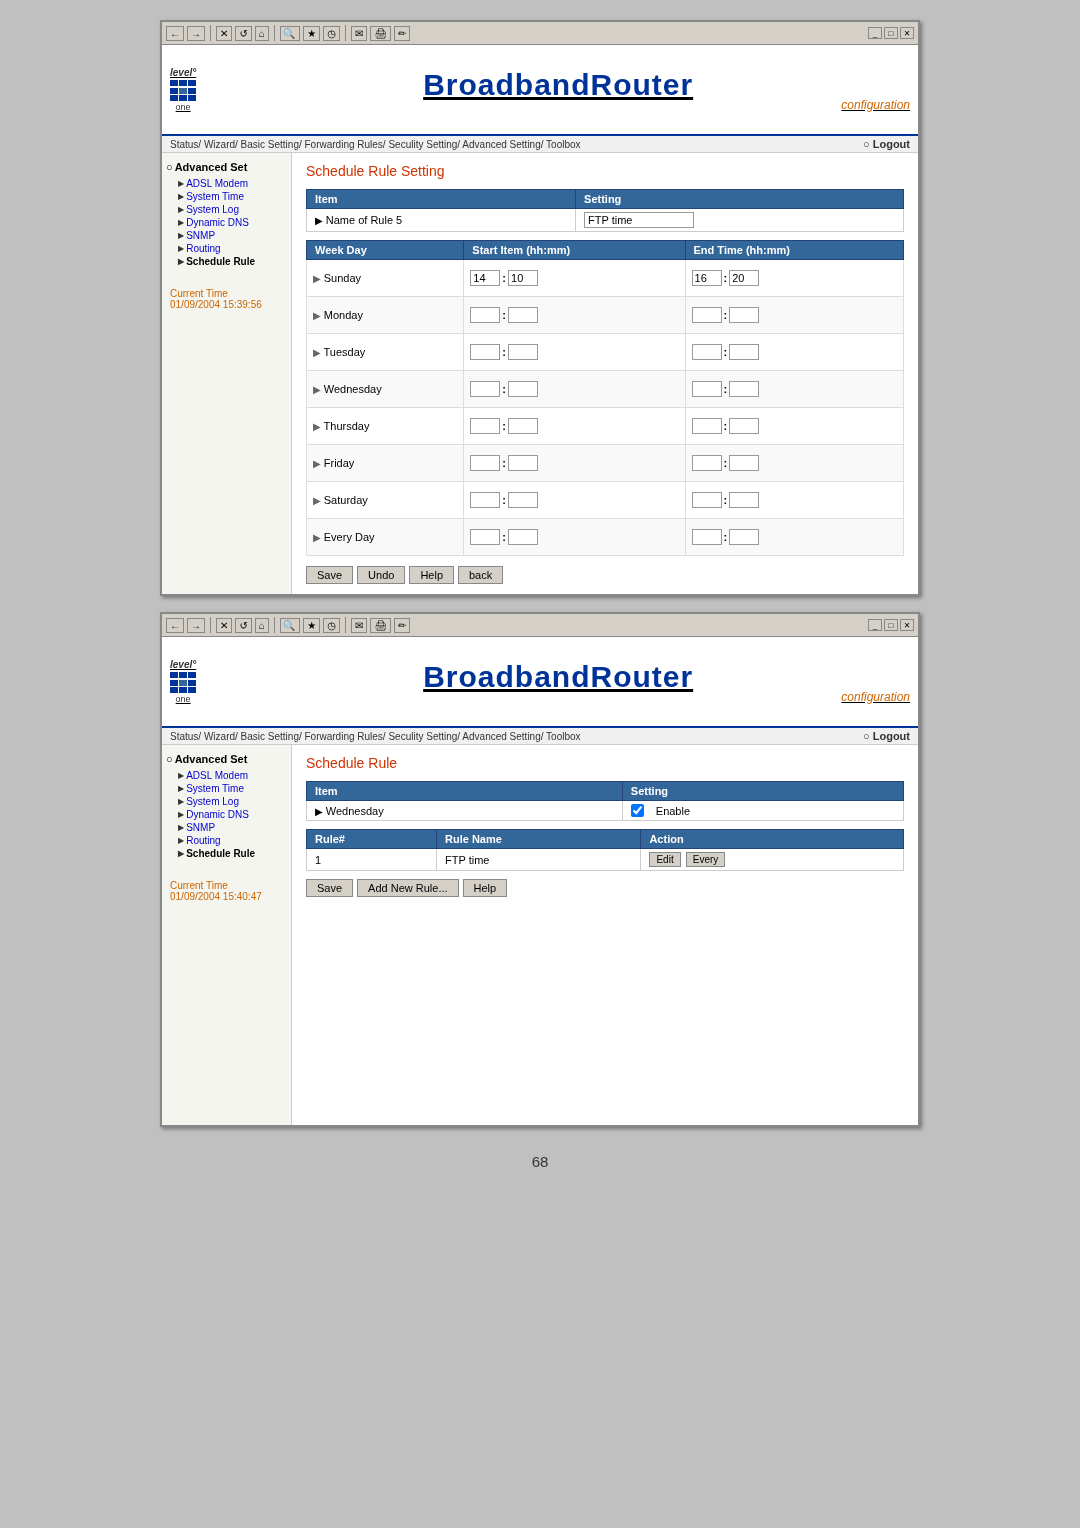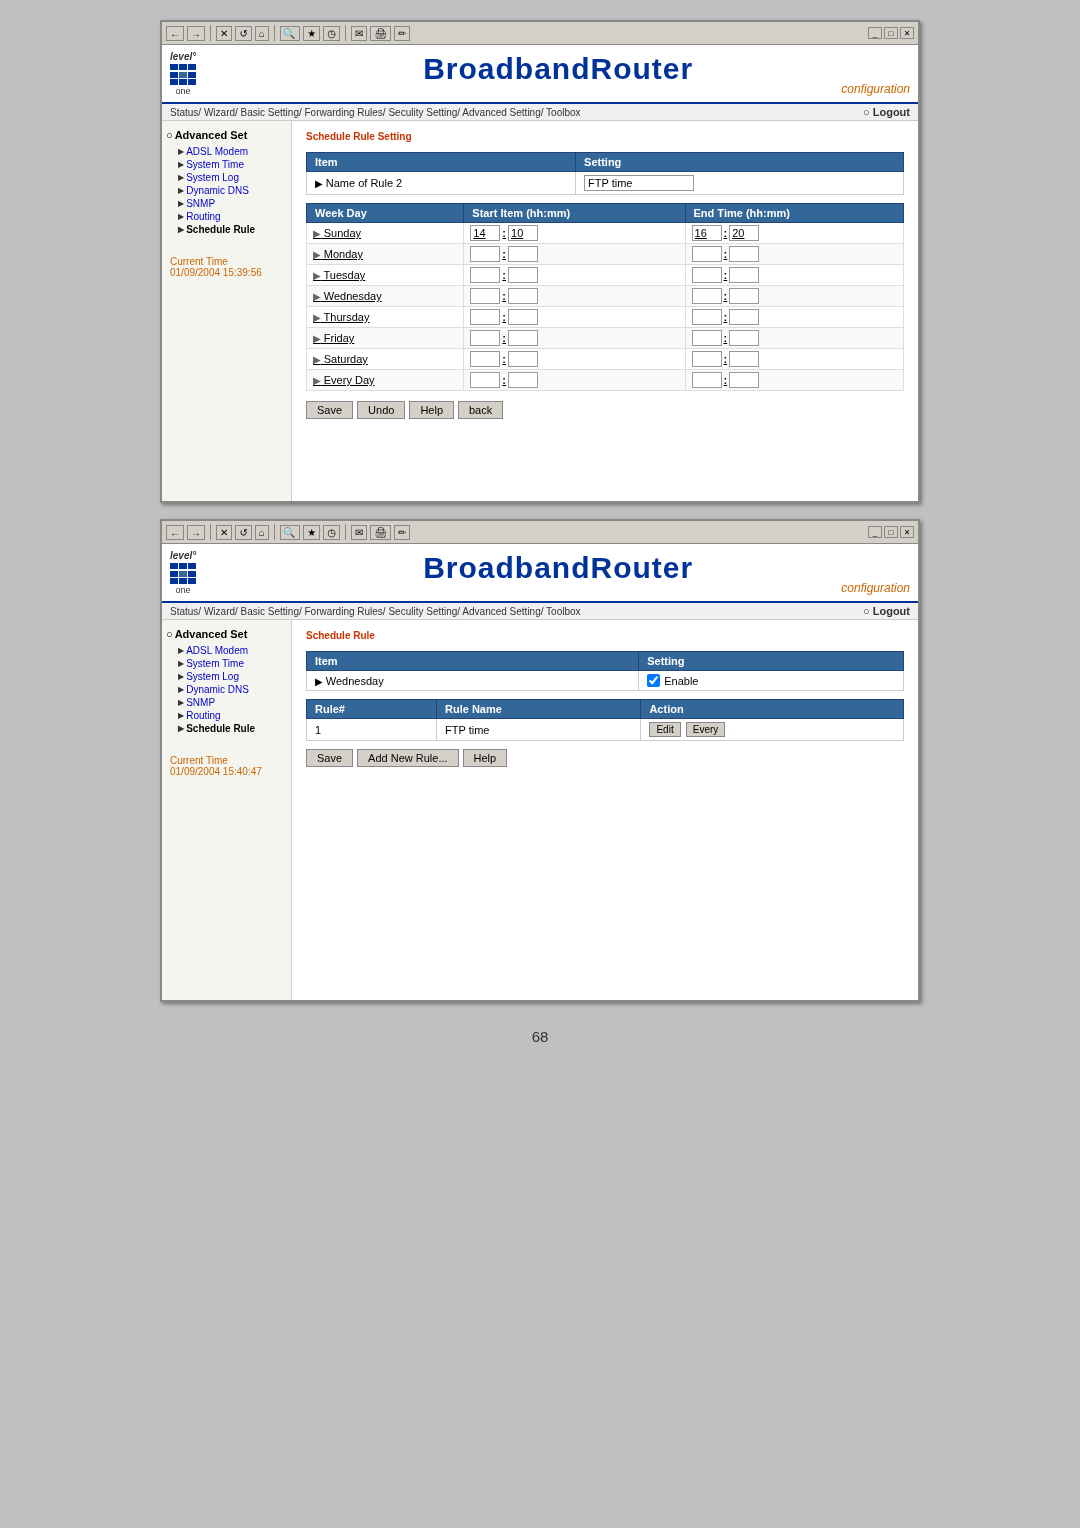--- a/index.html
+++ b/index.html
@@ -73,25 +73,26 @@
 
     
     .router-page {
       background: white;
       display: flex;
       flex-direction: column;
     }
 
     .router-header {
       background: white;
-      padding: 6px 8px;
+      padding: 22px 8px;
       border-bottom: 2px solid #003399;
       display: flex;
       align-items: center;
       gap: 10px;
+      text-decoration: underline;
     }
 
     .logo-brand {
       font-size: 10px;
       font-weight: bold;
       color: #333;
       font-style: italic;
     }
 
     .logo-text-area {
@@ -168,22 +169,22 @@
     }
 
     
     .main-content {
       flex: 1;
       padding: 10px 14px;
       background: white;
     }
 
     .section-title {
-      font-size: 10px;
-      font-weight: bold;
+      font-size: 14px;
+      font-weight: normal;
       color: #cc3300;
       margin-bottom: 10px;
     }
 
     
     .setting-table {
       width: 100%;
       border-collapse: collapse;
       margin-bottom: 8px;
     }
@@ -220,25 +221,24 @@
     .schedule-table th {
       background: #336699;
       color: white;
       padding: 3px 8px;
       font-size: 11px;
       text-align: left;
       border: 1px solid #224477;
     }
 
     .schedule-table td {
-      padding: 2px 6px;
+      padding: 10px 6px;
       border: 1px solid #ddd;
       font-size: 11px;
       background: white;
-      text-decoration: underline;
     }
 
     .schedule-table tr:nth-child(even) td {
       background: #f9f9f9;
     }
 
     .time-cell {
       display: flex;
       align-items: center;
       gap: 2px;
@@ -299,21 +299,21 @@
       font-size: 10px;
       background: #d4d0c8;
       border: 1px solid #888;
       cursor: pointer;
       margin-right: 2px;
     }
 
     .checkbox-cell {
       display: flex;
       align-items: center;
-      gap: 4px;
+      gap: 12px;
     }
 
     
     .page-number {
       text-align: center;
       font-size: 15px;
       color: #333;
       padding: 10px 0;
     }
 
@@ -435,21 +435,21 @@
             <thead>
               <tr>
                 <th>Item</th>
                 <th>Setting</th>
               </tr>
             </thead>
             <tbody>
               <tr>
                 <td>
                   <span style="font-size:10px;">▶</span>
-                  <span>Name of Rule 2</span>
+                  <span>Name of Rule 5</span>
                 </td>
                 <td>
                   <input type="text" value="FTP time" style="width: 110px;">
                 </td>
               </tr>
             </tbody>
           </table>
 
           <table class="schedule-table">
             <thead>

